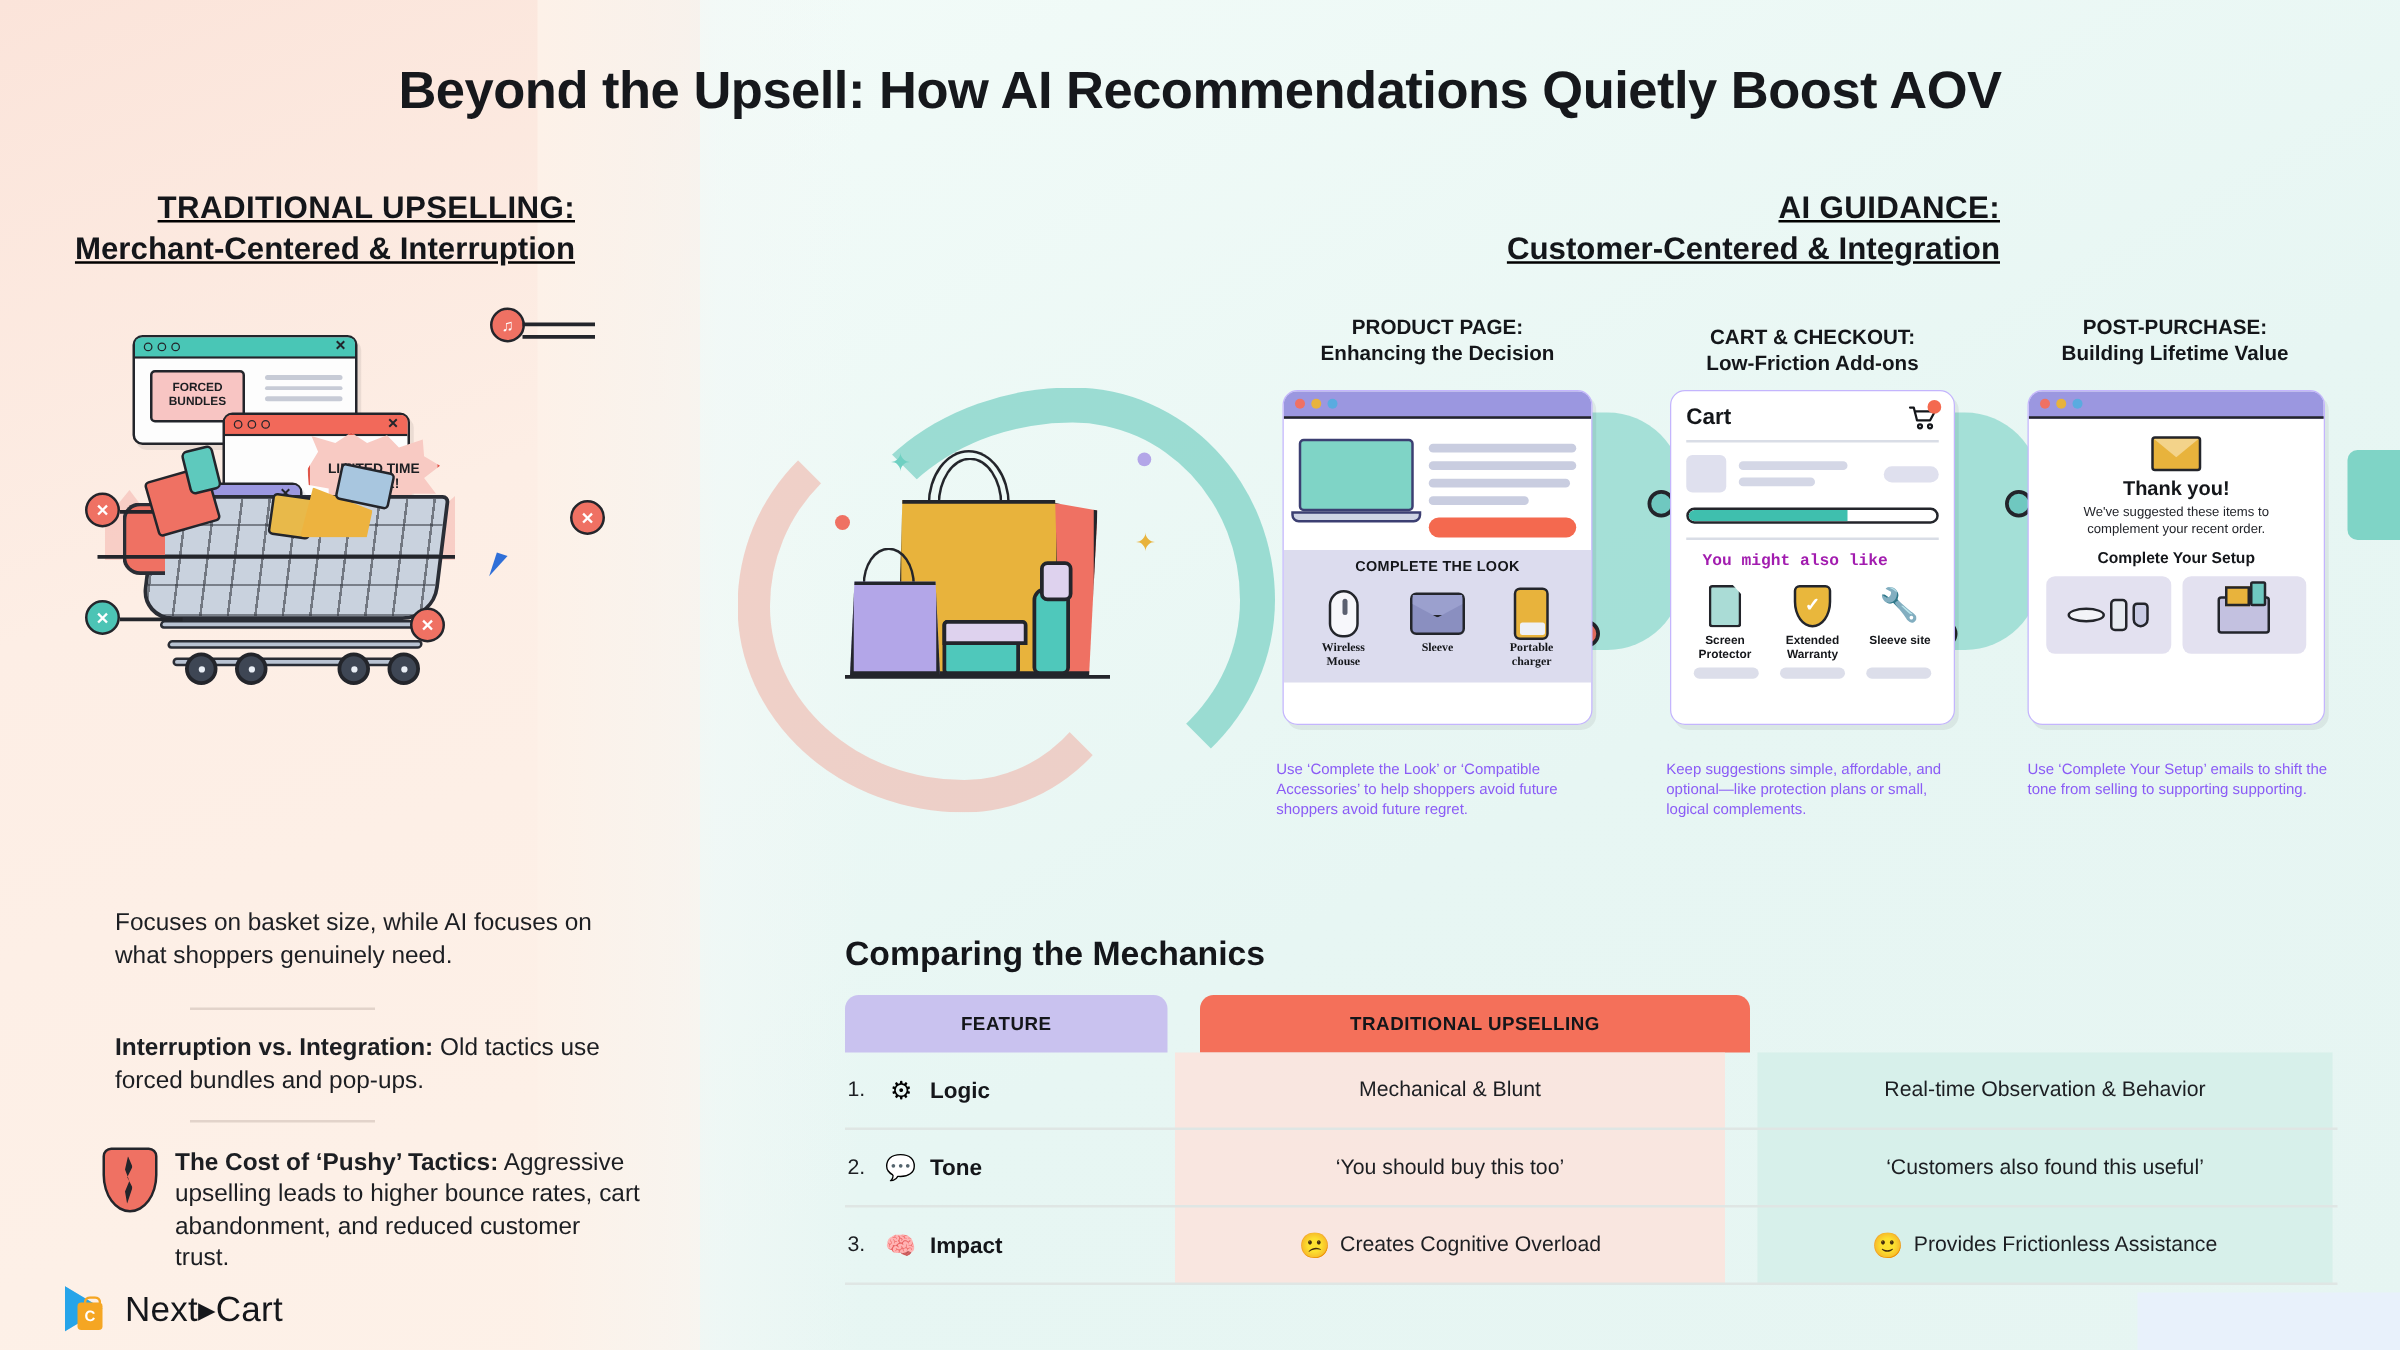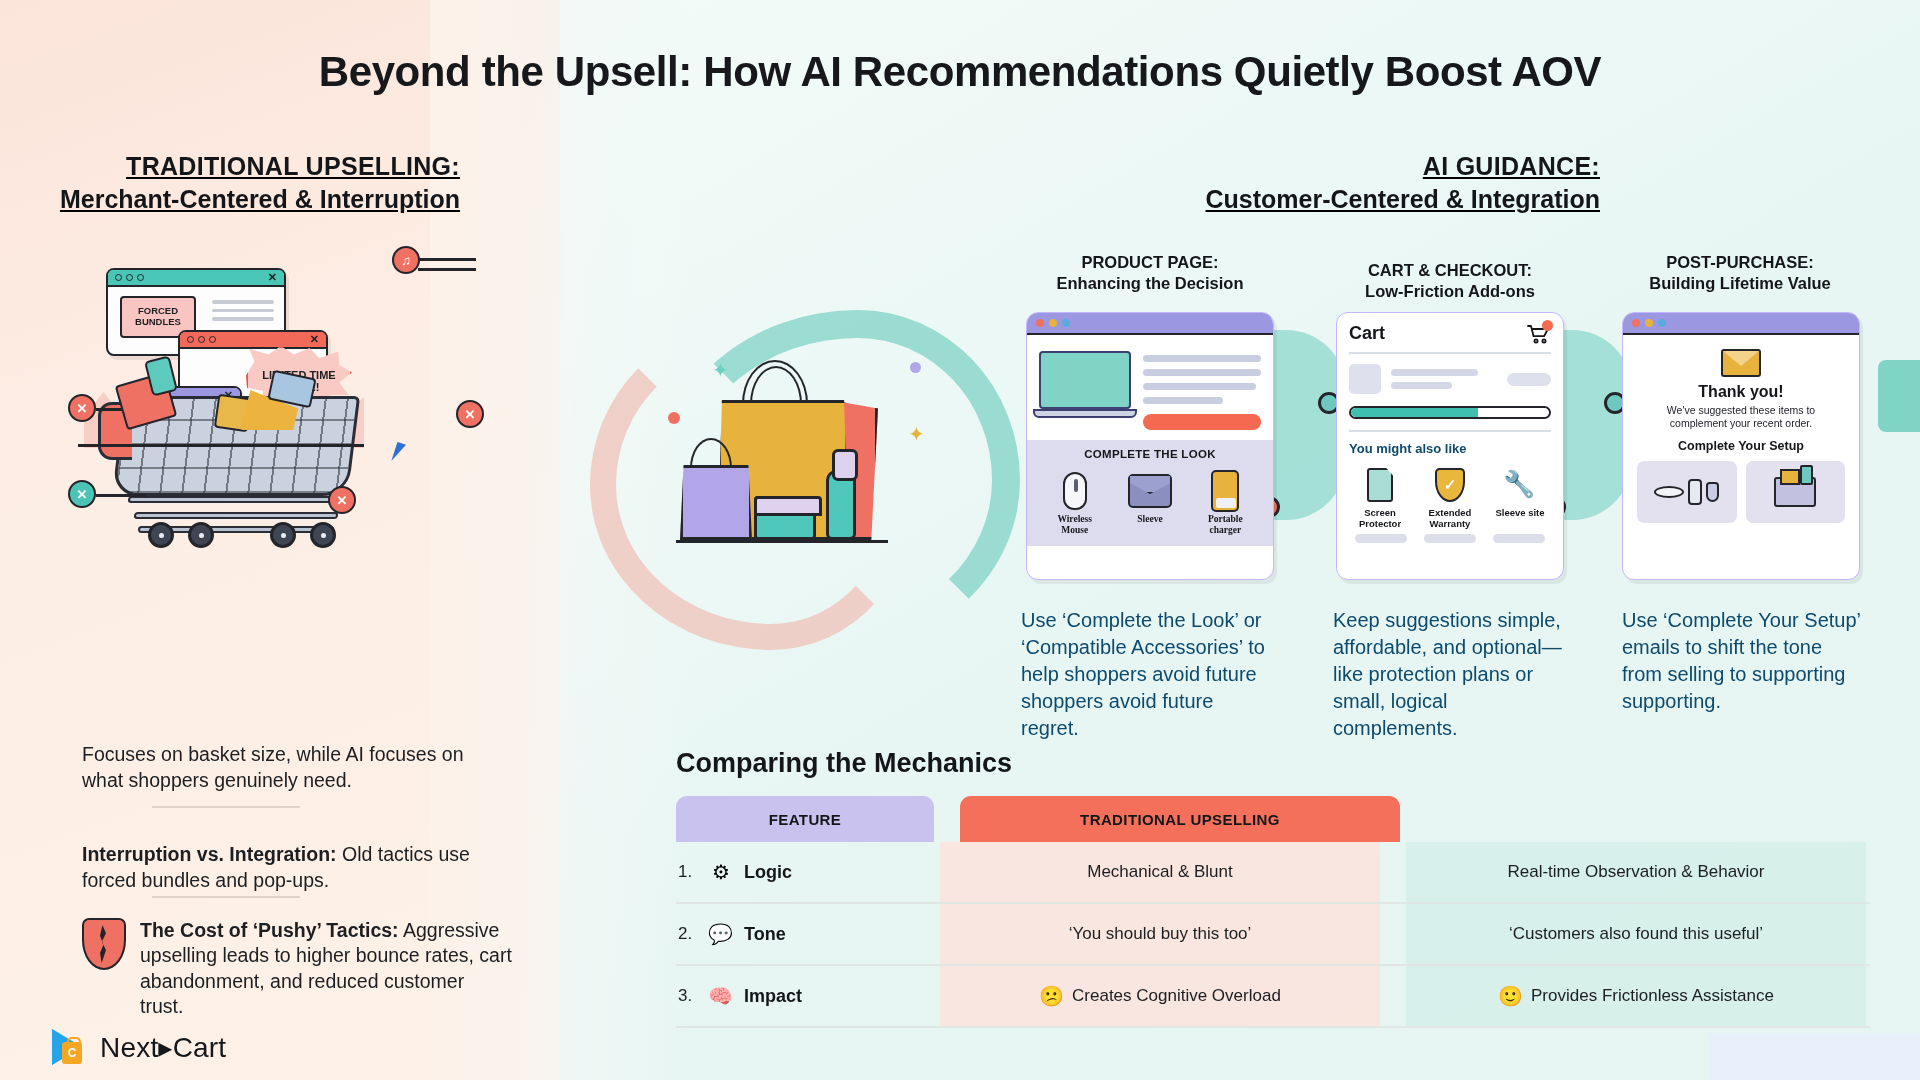--- a/index.html
+++ b/index.html
@@ -125,21 +125,21 @@
          display:flex; align-items:center; justify-content:center; font-size:13px; font-weight:700; color:#fff; }
   .pin-red   { background:#ef7163; }
   .pin-teal  { background:#4cc4b5; }
   .pinline { position:absolute; background:#23252b; height:2.5px; }
 
   .cursor { position:absolute; left:316px; top:176px; width:0; height:0;
             border-left:9px solid #2f6fd8; border-right:7px solid transparent;
             border-bottom:20px solid transparent; transform:rotate(18deg); }
 
   
-  .lcopy { position:absolute; left:82px; width:420px; font-size:19.5px; color:#1c1e22; line-height:1.32;margin-top:16px; }
+  .lcopy { position:absolute; left:92px; width:420px; font-size:19.5px; color:#1c1e22; line-height:1.32; }
   #lc1 { top:726px; }
   .lrule { position:absolute; left:152px; width:148px; height:2px; background:#e2d3ca; }
   #lr1 { top:806px; }
   #lc2 { top:826px; }
   #lr2 { top:896px; }
   .lcopy b { font-weight:700; }
 
   .cost-block { position:absolute; left:82px; top:918px; width:430px; display:flex; gap:14px; }
   .shield { width:44px; height:52px; flex:0 0 44px; position:relative; }
   .shield .sh {
@@ -242,21 +242,21 @@
   .cart-badge { position:absolute; right:-2px; top:-4px; width:11px; height:11px; background:#f4694f; border-radius:50%; }
   .m2-rule { height:2px; background:#d9dde6; margin:8px 0 10px; }
   .m2-row { display:flex; gap:10px; align-items:center; }
   .m2-thumb { width:32px; height:30px; background:#dfe0ee; border-radius:5px; }
   .m2-rl { flex:1; display:flex; flex-direction:column; gap:6px; }
   .m2-rl i { display:block; height:7px; background:#d4d7e6; border-radius:4px; }
   .m2-pill { width:44px; height:13px; background:#dfe0ee; border-radius:7px; }
   .m2-bar { margin-top:12px; height:13px; border:2px solid #23252b; border-radius:8px; background:#fff; overflow:hidden;}
   .m2-bar i { display:block; height:100%; width:64%; background:#3fbfae; border-radius:7px 0 0 7px; }
   .m2-split { height:2px; background:#d9dde6; margin:11px 0 0; }
-  .m2-sub { padding:9px 12px 0; font-size:13px; font-weight:700; color:#0c4a6e; }
+  .m2-sub { padding:9px 25px 0; font-size:13px; font-weight:700; color:#a21caf;font-family:Liberation Mono, monospace; }
   .m2-items { display:flex; justify-content:space-around; padding:6px 8px 0; }
   .ic-screen { width:26px; height:34px; background:#aadcd6; border:2.5px solid #23252b; border-radius:3px;
                clip-path: polygon(0 0,74% 0,100% 22%,100% 100%,0 100%); }
   .ic-shield { width:30px; height:34px; background:#e9b73c; border:2.5px solid #23252b;
                border-radius:5px 5px 16px 16px / 5px 5px 22px 22px; display:flex; align-items:center; justify-content:center;
                color:#fff; font-size:15px; font-weight:700; }
   .ic-wrench { font-size:26px; color:#8a90bd; }
   .m2-pills { display:flex; justify-content:space-around; padding:4px 10px 0; }
   .m2-pills i { display:block; width:52px; height:9px; background:#dcdeea; border-radius:5px; }
 
@@ -274,21 +274,21 @@
   .tl-cap { width:13px; height:20px; background:#c9cbe4; border:2px solid #23252b; border-radius:4px 4px 7px 7px; }
   .tl-box { width:42px; height:30px; background:#c3c1e0; border:2px solid #23252b; border-radius:3px; position:relative; }
   .tl-box::before { content:""; position:absolute; left:4px; top:-10px; width:16px; height:12px; background:#e8b33c; border:2px solid #23252b; }
   .tl-box::after  { content:""; position:absolute; left:24px; top:-14px; width:9px; height:16px; background:#6fc8c0; border:2px solid #23252b; border-radius:2px;}
   .cdot { position:absolute; width:22px; height:22px; border-radius:50%; border:3px solid #23252b; }
   .cdot-red { background:#ef7163; }
   .cdot-teal { background:#6fc8c0; }
   .flowband { position:absolute; background:#8dd8cd; opacity:.9; }
 
   
-  .cap { position:absolute; font-size:20px; line-height:1.35; color:#0c4a6e; }
+  .cap { position:absolute; font-size:12px; line-height:1.35; color:#8b5cf6; }
   #cap1 { left:1021px; top:607px; width:245px; }
   #cap2 { left:1333px; top:607px; width:235px; }
   #cap3 { left:1622px; top:607px; width:240px; }
 
   
   .tbl-title { position:absolute; left:676px; top:748px; font-size:27px; font-weight:700; color:#14161a; }
   .tbl { position:absolute; left:676px; top:796px; width:1194px; }
   .thead { display:flex; gap:26px; }
   .th { border-radius:11px 11px 0 0; height:46px; display:flex; align-items:center; justify-content:center;
         font-size:15px; font-weight:700; letter-spacing:.4px; color:#14161a; }

